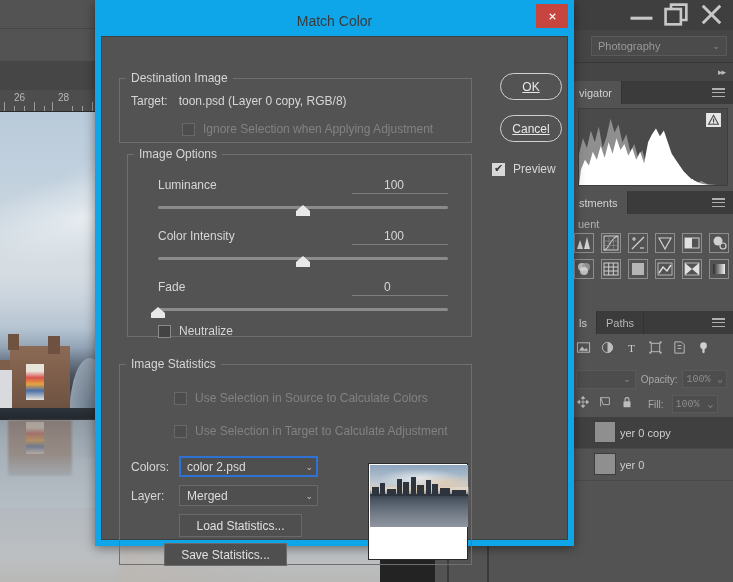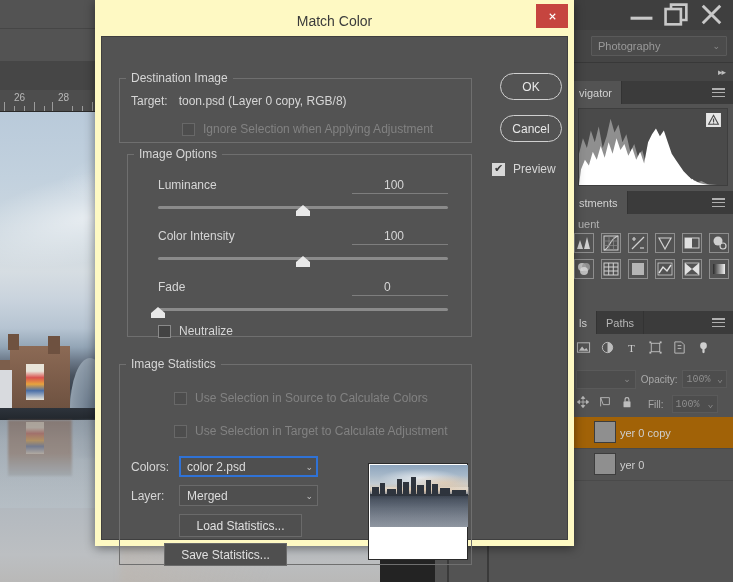--- a/index.html
+++ b/index.html
@@ -214,30 +214,30 @@
   .lock-row {
     position: absolute; left: 0; top: 80px; width: 163px; height: 26px;
     display: flex; align-items: center; gap: 8px; padding: 0 6px;
   }
   .lock-row svg { width: 14px; height: 14px; }
   .layer-item {
     position: absolute; left: 0; width: 163px; height: 32px;
     display: flex; align-items: center; border-bottom: 1px solid #4a4a4a;
     font-size: 11px; color: #cfcfcf; padding-left: 50px;
   }
-  .layer-item.selected { background: #a16207; }
+  .layer-item.selected { background: #404040; }
   .layer-thumb {
     position: absolute; left: 24px; top: 4px; width: 22px; height: 22px;
     background: #8f8f8f; border: 1px solid #3d3d3d;
   }
 
   
   .dialog {
     position: absolute; left: 95px; top: 0; width: 479px; height: 546px;
-    background: #fef9c3; padding: 6px;
+    background: #0ea5e9; padding: 6px;
     box-shadow: 0 2px 10px rgba(0,0,0,0.45);
   }
   .dlg-title {
     position: relative; height: 30px; display: flex; align-items: center; justify-content: center;
     color: #3b3b3b; font-size: 14px;
   }
   .dlg-close {
     position: absolute; right: 0px; top: -2px; width: 32px; height: 24px;
     background: #c6453f; color: #fff; display: flex; align-items: center; justify-content: center;
     font-size: 13px; line-height: 1;
@@ -303,21 +303,21 @@
   .btn-flat {
     height: 23px; background: #4f4f4f; border: 1px solid #6a6a6a;
     display: flex; align-items: center; justify-content: center;
     font-size: 12px; color: #e0e0e0;
   }
 
   .btn-pill {
     position: absolute; width: 62px; height: 27px; border: 1px solid #d0d0d0;
     border-radius: 14px; background: transparent;
     display: flex; align-items: center; justify-content: center;
-    font-size: 12px; color: #e8e8e8;
+    font-size: 12px; color: #e8e8e8; text-decoration: underline;
   }
 
   .thumb-frame {
     position: absolute; left: 248px; top: 92px; width: 100px; height: 97px;
     background: #ffffff; border: 1px solid #2a2a2a;
   }
   .thumb-img {
     position: absolute; left: 1px; top: 1px; width: 98px; height: 62px;
     background:
       linear-gradient(to bottom,

